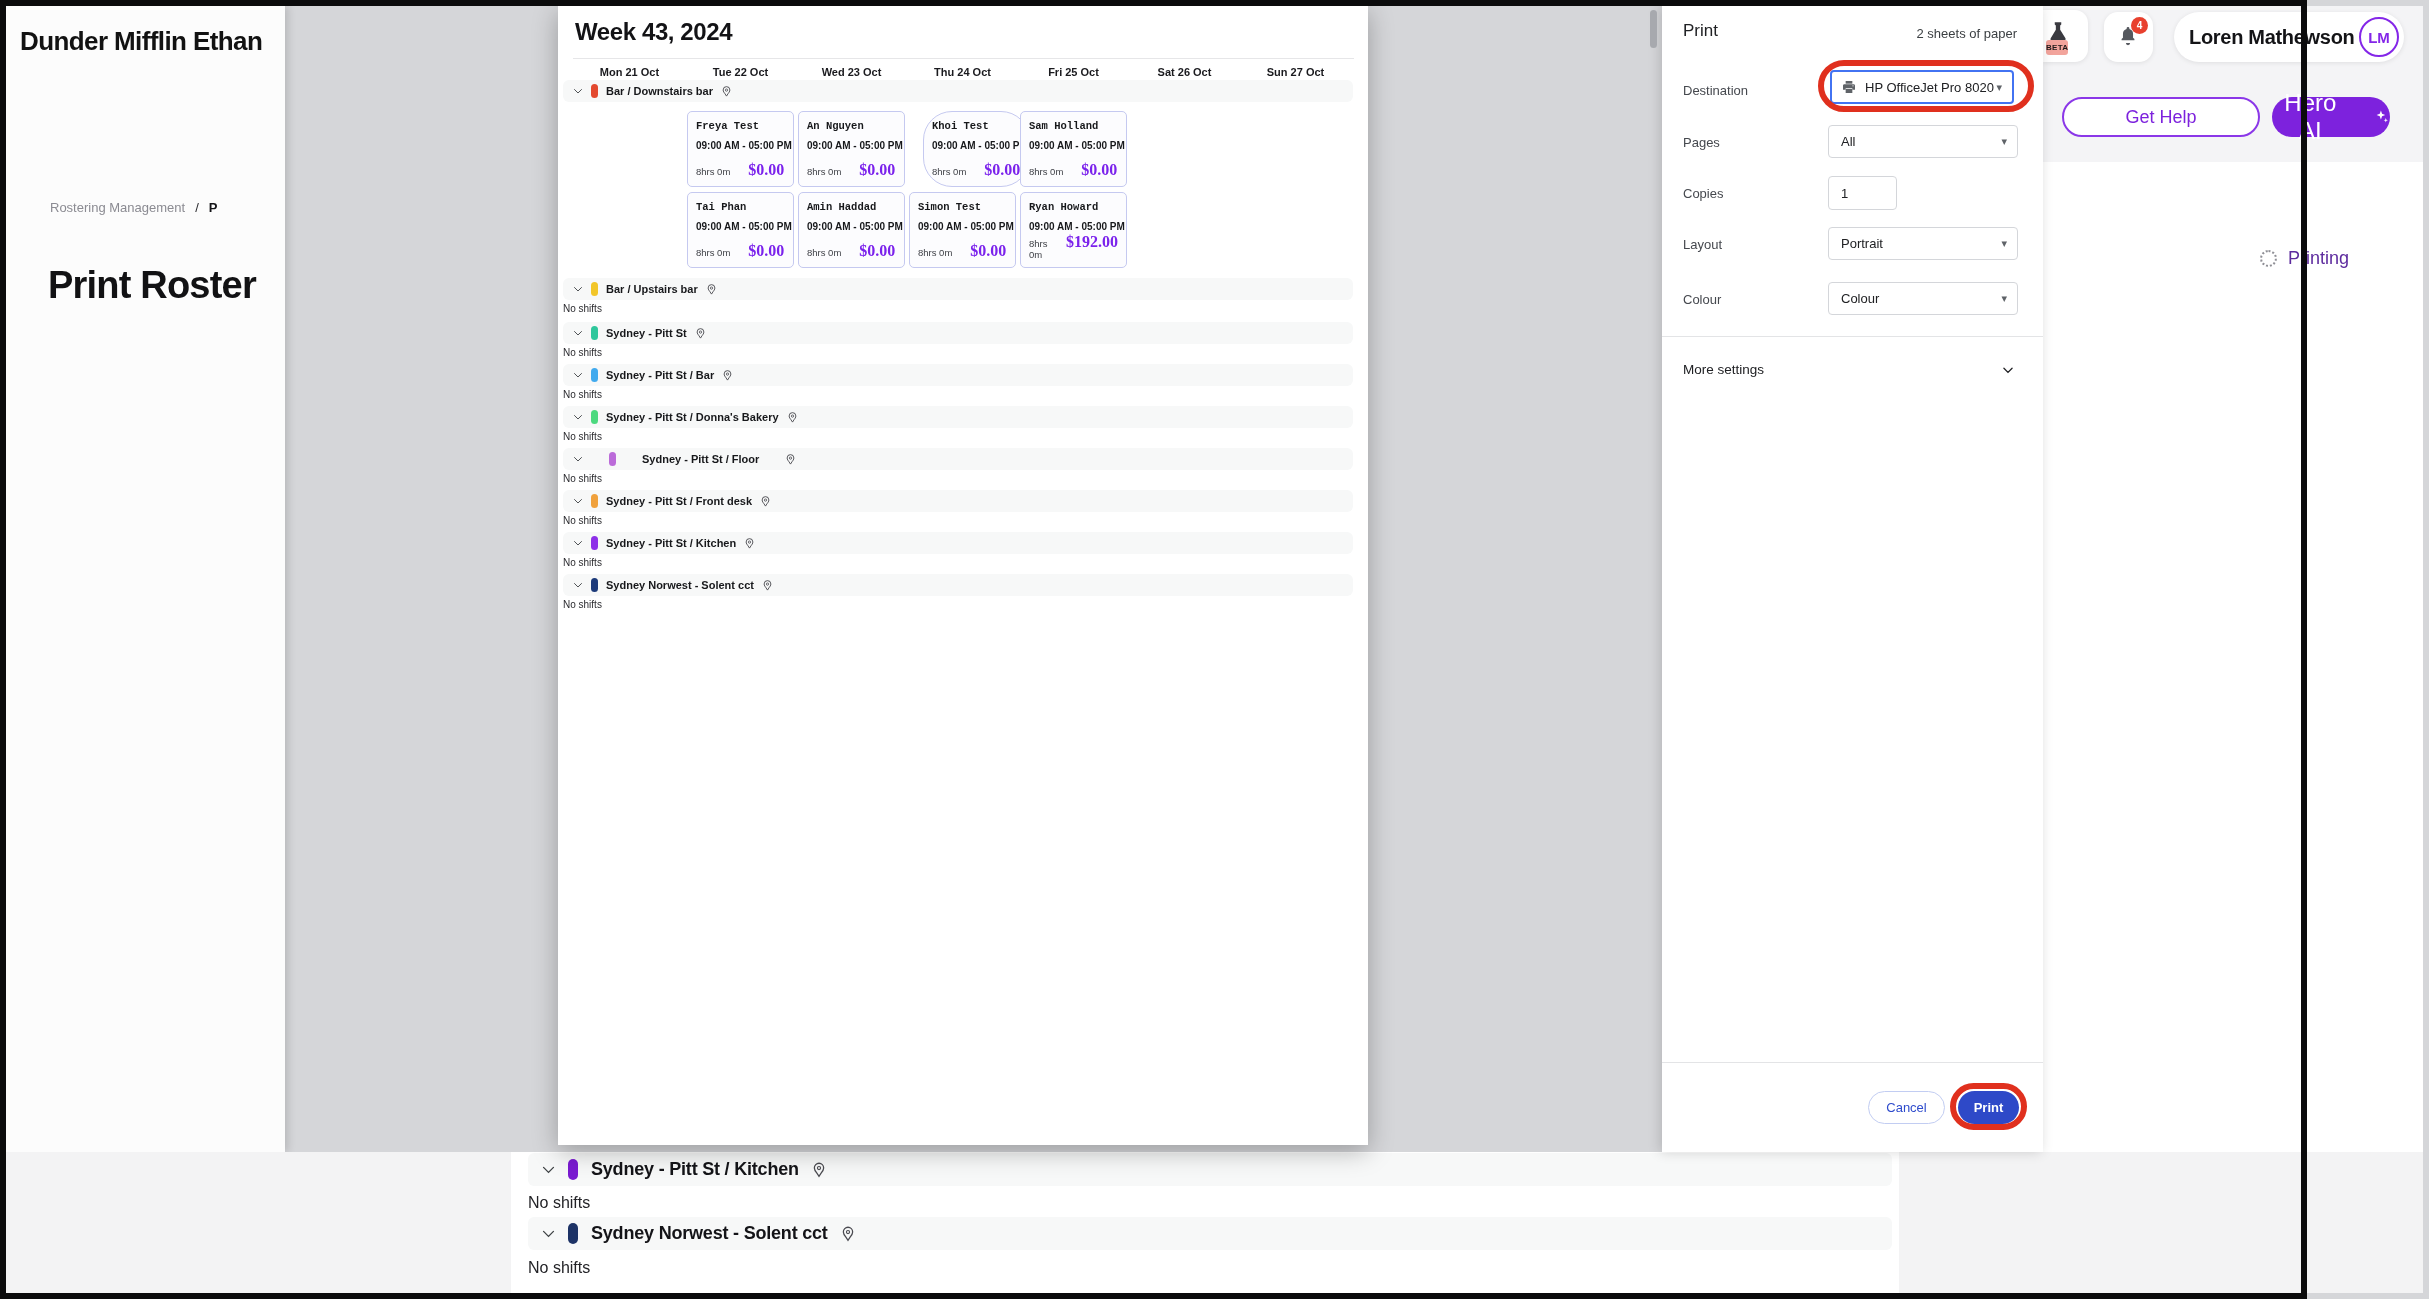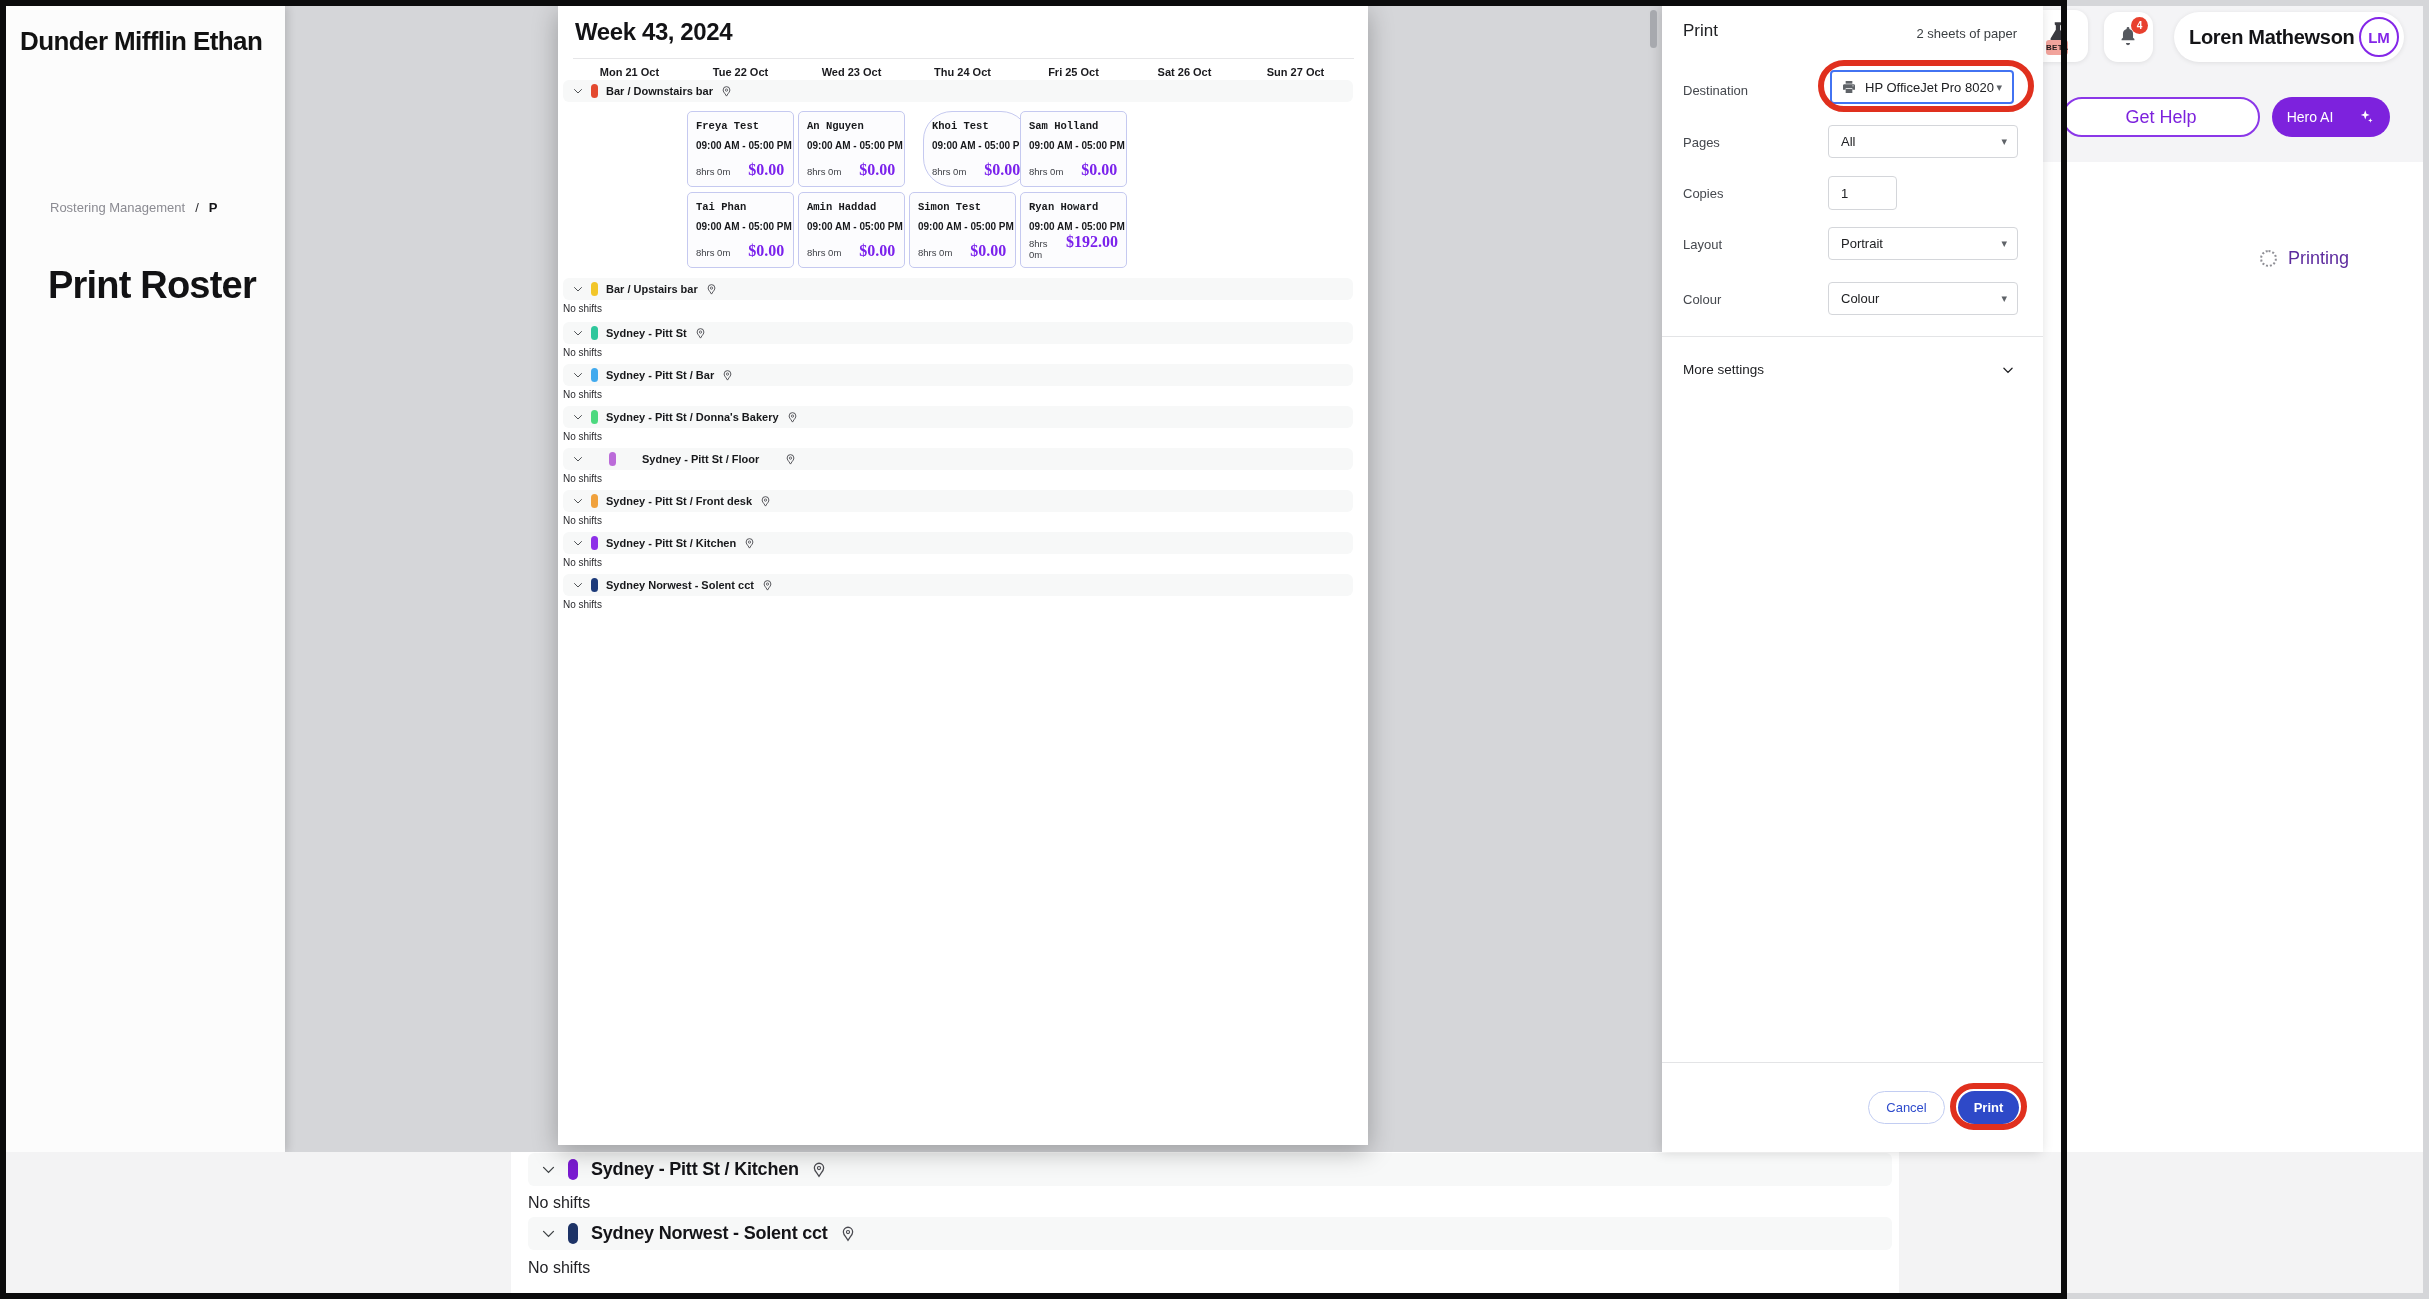--- a/index.html
+++ b/index.html
@@ -1,18 +1,18 @@
 <!DOCTYPE html>
 <html><head>
 <meta charset="utf-8">
 <style>
   * { margin:0; padding:0; box-sizing:border-box; }
   html,body { width:2429px; height:1299px; overflow:hidden; background:#d5d6d9;
               font-family:"Liberation Sans", sans-serif; }
-  #stage { position:absolute; left:0; top:0; width:2067px; height:1299px; background:#0369a1; }
+  #stage { position:absolute; left:0; top:0; width:2307px; height:1299px; background:#0369a1; }
   .frame { position:absolute; inset:0; border:6px solid #0b0b0c; z-index:60; pointer-events:none; }
 
   
   .left-col { position:absolute; left:6px; top:6px; width:279px; height:1146px;
               background:#fcfcfc; z-index:6; overflow:hidden;
               box-shadow:3px 0 8px rgba(0,0,0,.14); }
   .company { position:absolute; left:14px; top:20px; font-size:26px; font-weight:800;
              color:#121212; letter-spacing:-.6px; white-space:nowrap; }
   .breadcrumb { position:absolute; left:44px; top:194px; font-size:13px; white-space:nowrap; }
   .crumb-parent { color:#8b8b92; }
@@ -105,23 +105,23 @@
                display:flex; align-items:center; }
   .user-name { font-size:20px; font-weight:700; color:#141417; margin-left:15px;
                letter-spacing:-.3px; white-space:nowrap; }
   .avatar { width:40px; height:40px; border-radius:50%; border:2px solid #8426e8; color:#8426e8;
             font-size:15px; font-weight:700; display:flex; align-items:center; justify-content:center;
             margin-left:auto; margin-right:5px; background:#fff; }
   .btn-gethelp { position:absolute; left:19px; top:91px; width:198px; height:40px; border-radius:21px;
                  background:#fff; border:2px solid #8b37e8; color:#7d22dd; font-size:18px;
                  font-family:"Liberation Sans",sans-serif; }
   .btn-heroai { position:absolute; left:229px; top:91px; width:118px; height:40px; border-radius:21px;
-                background:#7d22dd; border:none; color:#fff; font-size:14px;
+                background:#7d22dd; border:none; color:#fff; font-size:24px;
                 font-family:"Liberation Sans",sans-serif; display:flex; align-items:center;
-                justify-content:center; gap:24px;text-align:right; }
+                justify-content:center; gap:24px; }
   .printing-row { position:absolute; left:217px; top:242px; display:flex; align-items:center; }
   .spinner { width:17px; height:17px; border:2.4px dotted #8f8f96; border-radius:50%; }
   .printing-label { font-size:18px; color:#5d2b9e; margin-left:11px; }
 
   
   .bottom-strip { position:absolute; left:6px; top:1152px; width:2417px; height:141px;
                   background:#f3f3f4; z-index:7; }
   .bottom-white { position:absolute; left:505px; top:0; width:1388px; height:141px; background:#fff; }
   .pg-group-row { position:absolute; left:522px; width:1364px; height:33px; background:#f7f8f8;
                   border-radius:6px; display:flex; align-items:center; padding-left:12px; }

